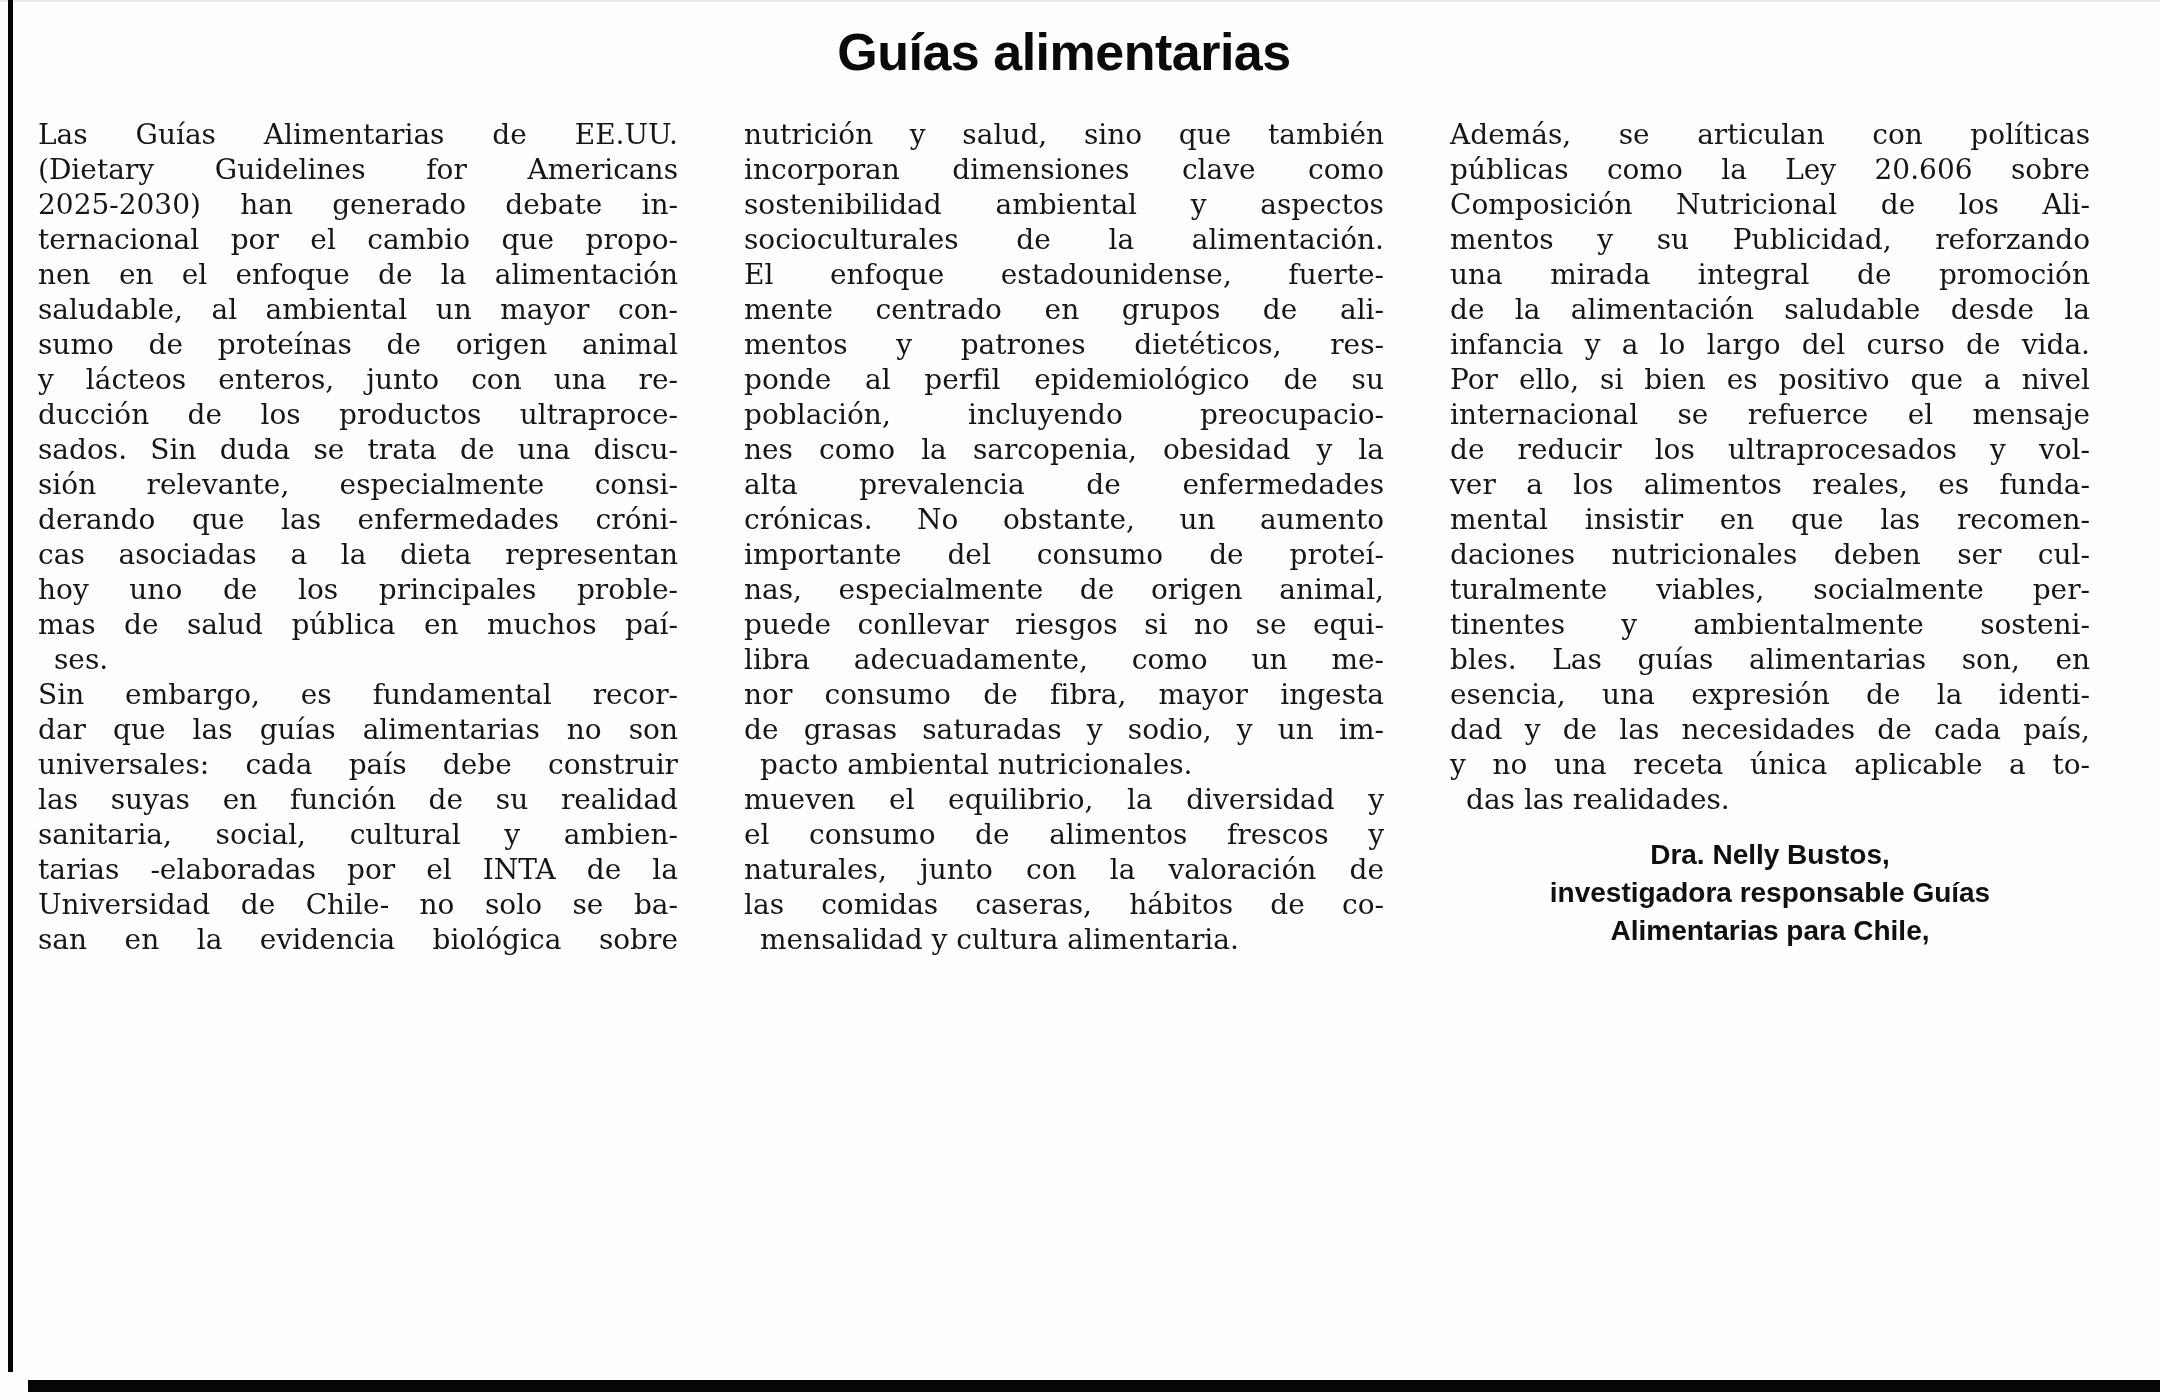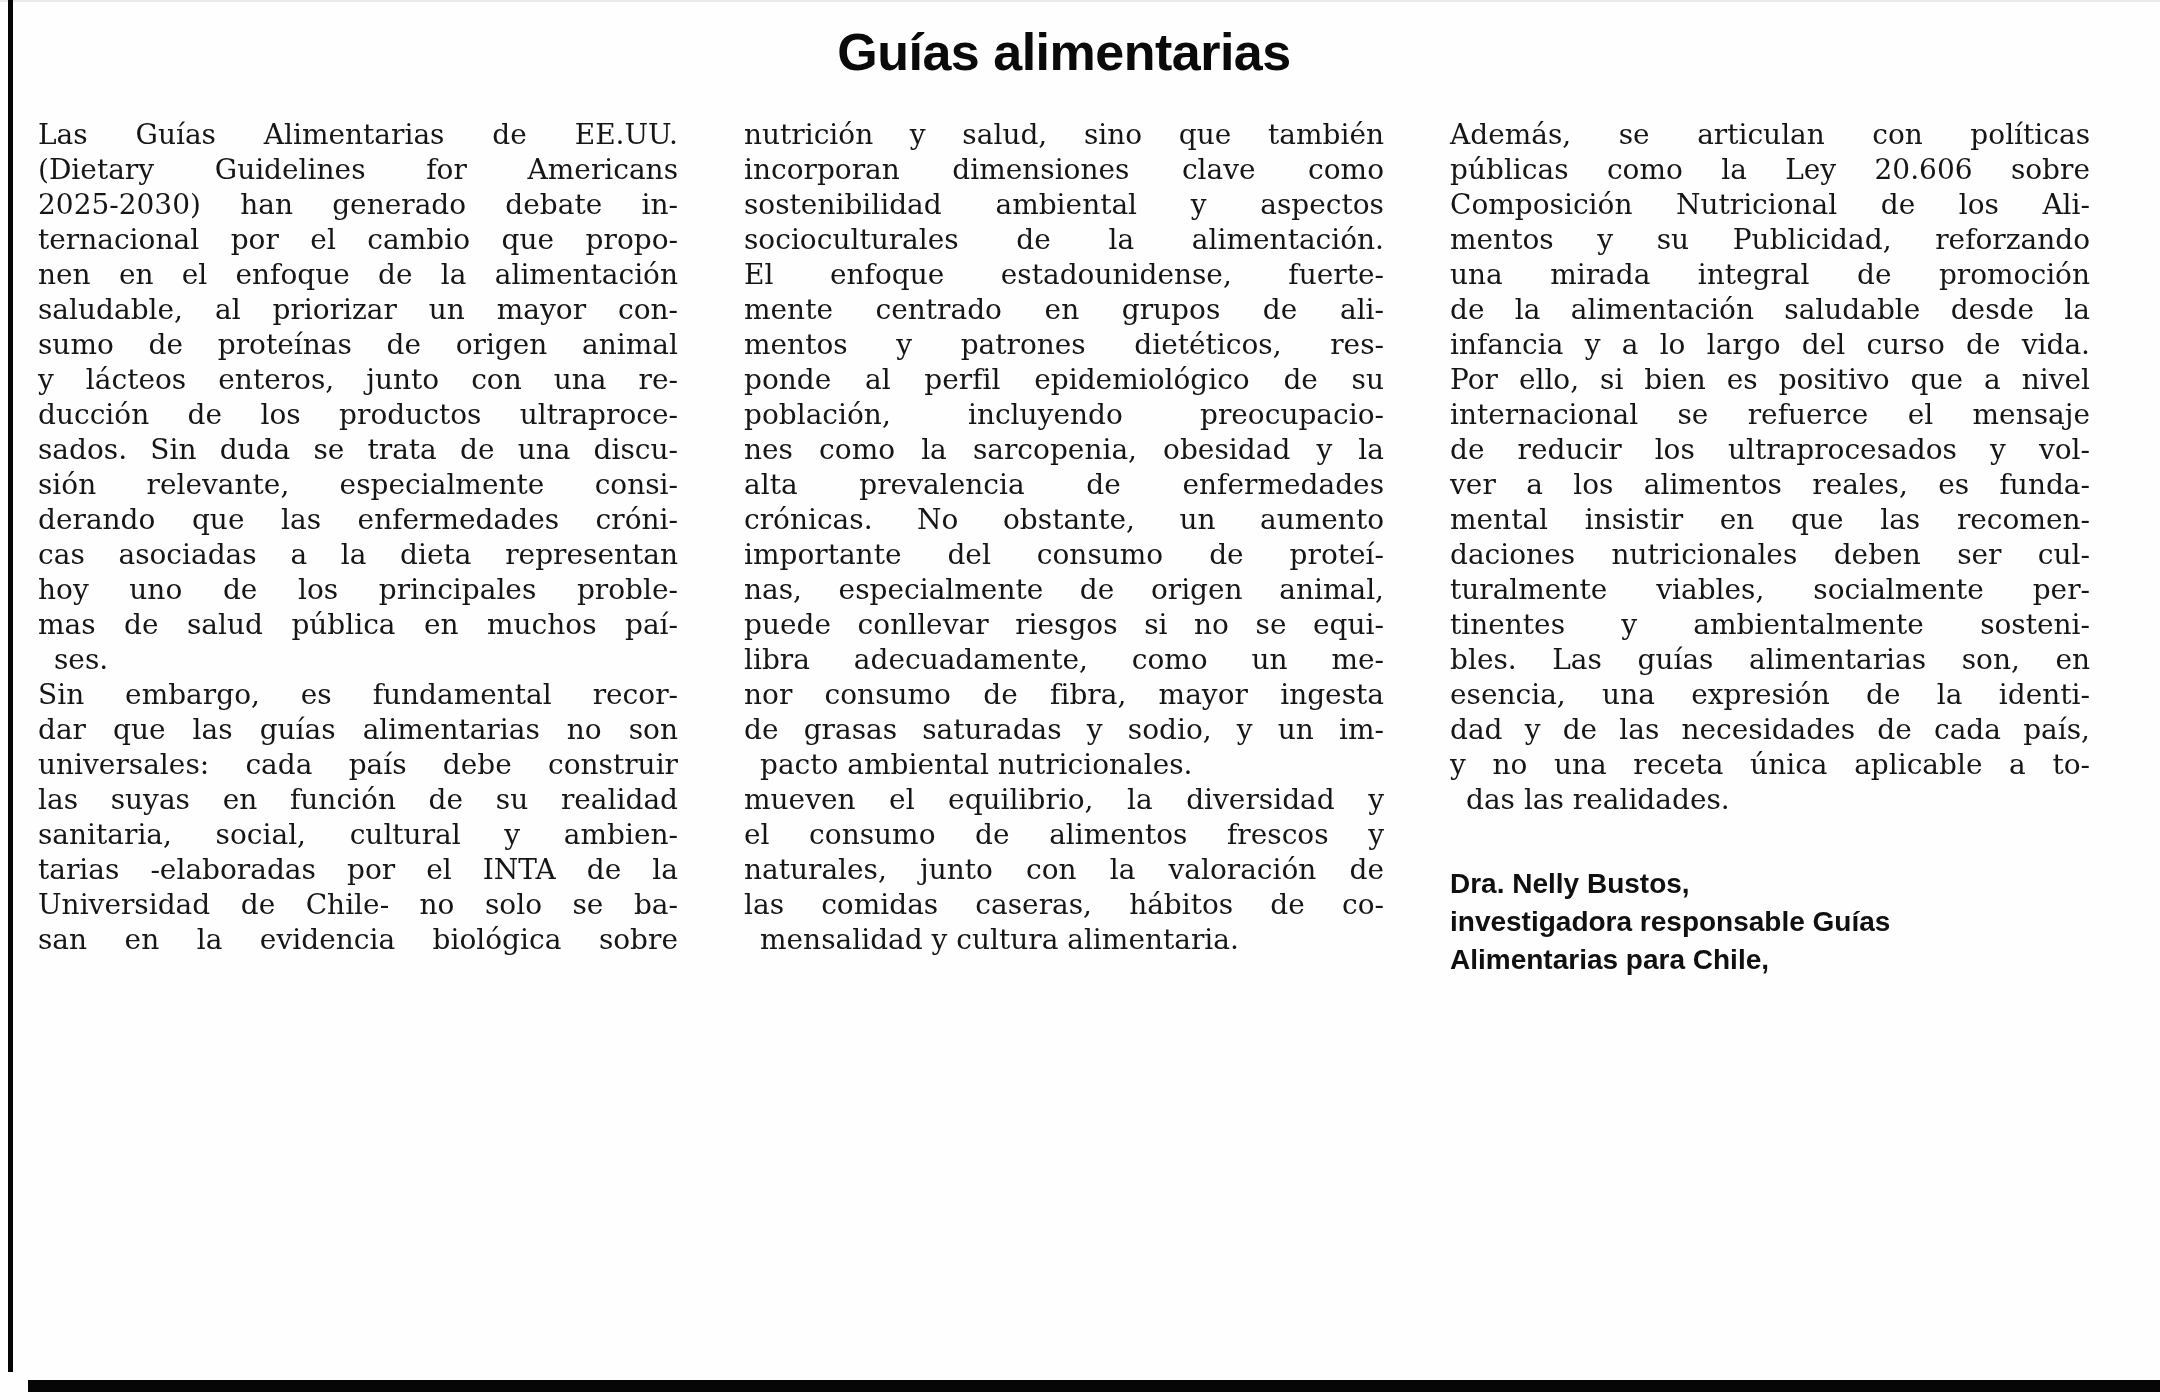--- a/index.html
+++ b/index.html
@@ -69,22 +69,22 @@
     line-height: 35px;
     text-align: justify;
     text-align-last: justify;
     white-space: normal;
   }
   .line.para-end {
     text-align-last: left;
     margin-left: 16px;
   }
   .signature {
-    margin-top: 48px;
-    text-align: left;
+    margin-top: 19px;
+    text-align: center;
     font-family: "Liberation Sans", "DejaVu Sans", sans-serif;
     font-weight: 700;
     color: #101010;
   }
   .sig-line {
     font-size: 28px;
     line-height: 38px;
   }
 </style>
 </head>
@@ -98,21 +98,21 @@
     <h1 class="title">Guías alimentarias</h1>
 
     <div class="columns">
       <div class="column">
         <div class="col-lines">
             <div class="line">Las Guías Alimentarias de EE.UU.</div>
             <div class="line">(Dietary Guidelines for Americans</div>
             <div class="line">2025-2030) han generado debate in-</div>
             <div class="line">ternacional por el cambio que propo-</div>
             <div class="line">nen en el enfoque de la alimentación</div>
-            <div class="line">saludable, al priorizar un mayor con-</div>
+            <div class="line">saludable, al ambiental un mayor con-</div>
             <div class="line">sumo de proteínas de origen animal</div>
             <div class="line">y lácteos enteros, junto con una re-</div>
             <div class="line">ducción de los productos ultraproce-</div>
             <div class="line">sados. Sin duda se trata de una discu-</div>
             <div class="line">sión relevante, especialmente consi-</div>
             <div class="line">derando que las enfermedades cróni-</div>
             <div class="line">cas asociadas a la dieta representan</div>
             <div class="line">hoy uno de los principales proble-</div>
             <div class="line">mas de salud pública en muchos paí-</div>
             <div class="line para-end">ses.</div>

